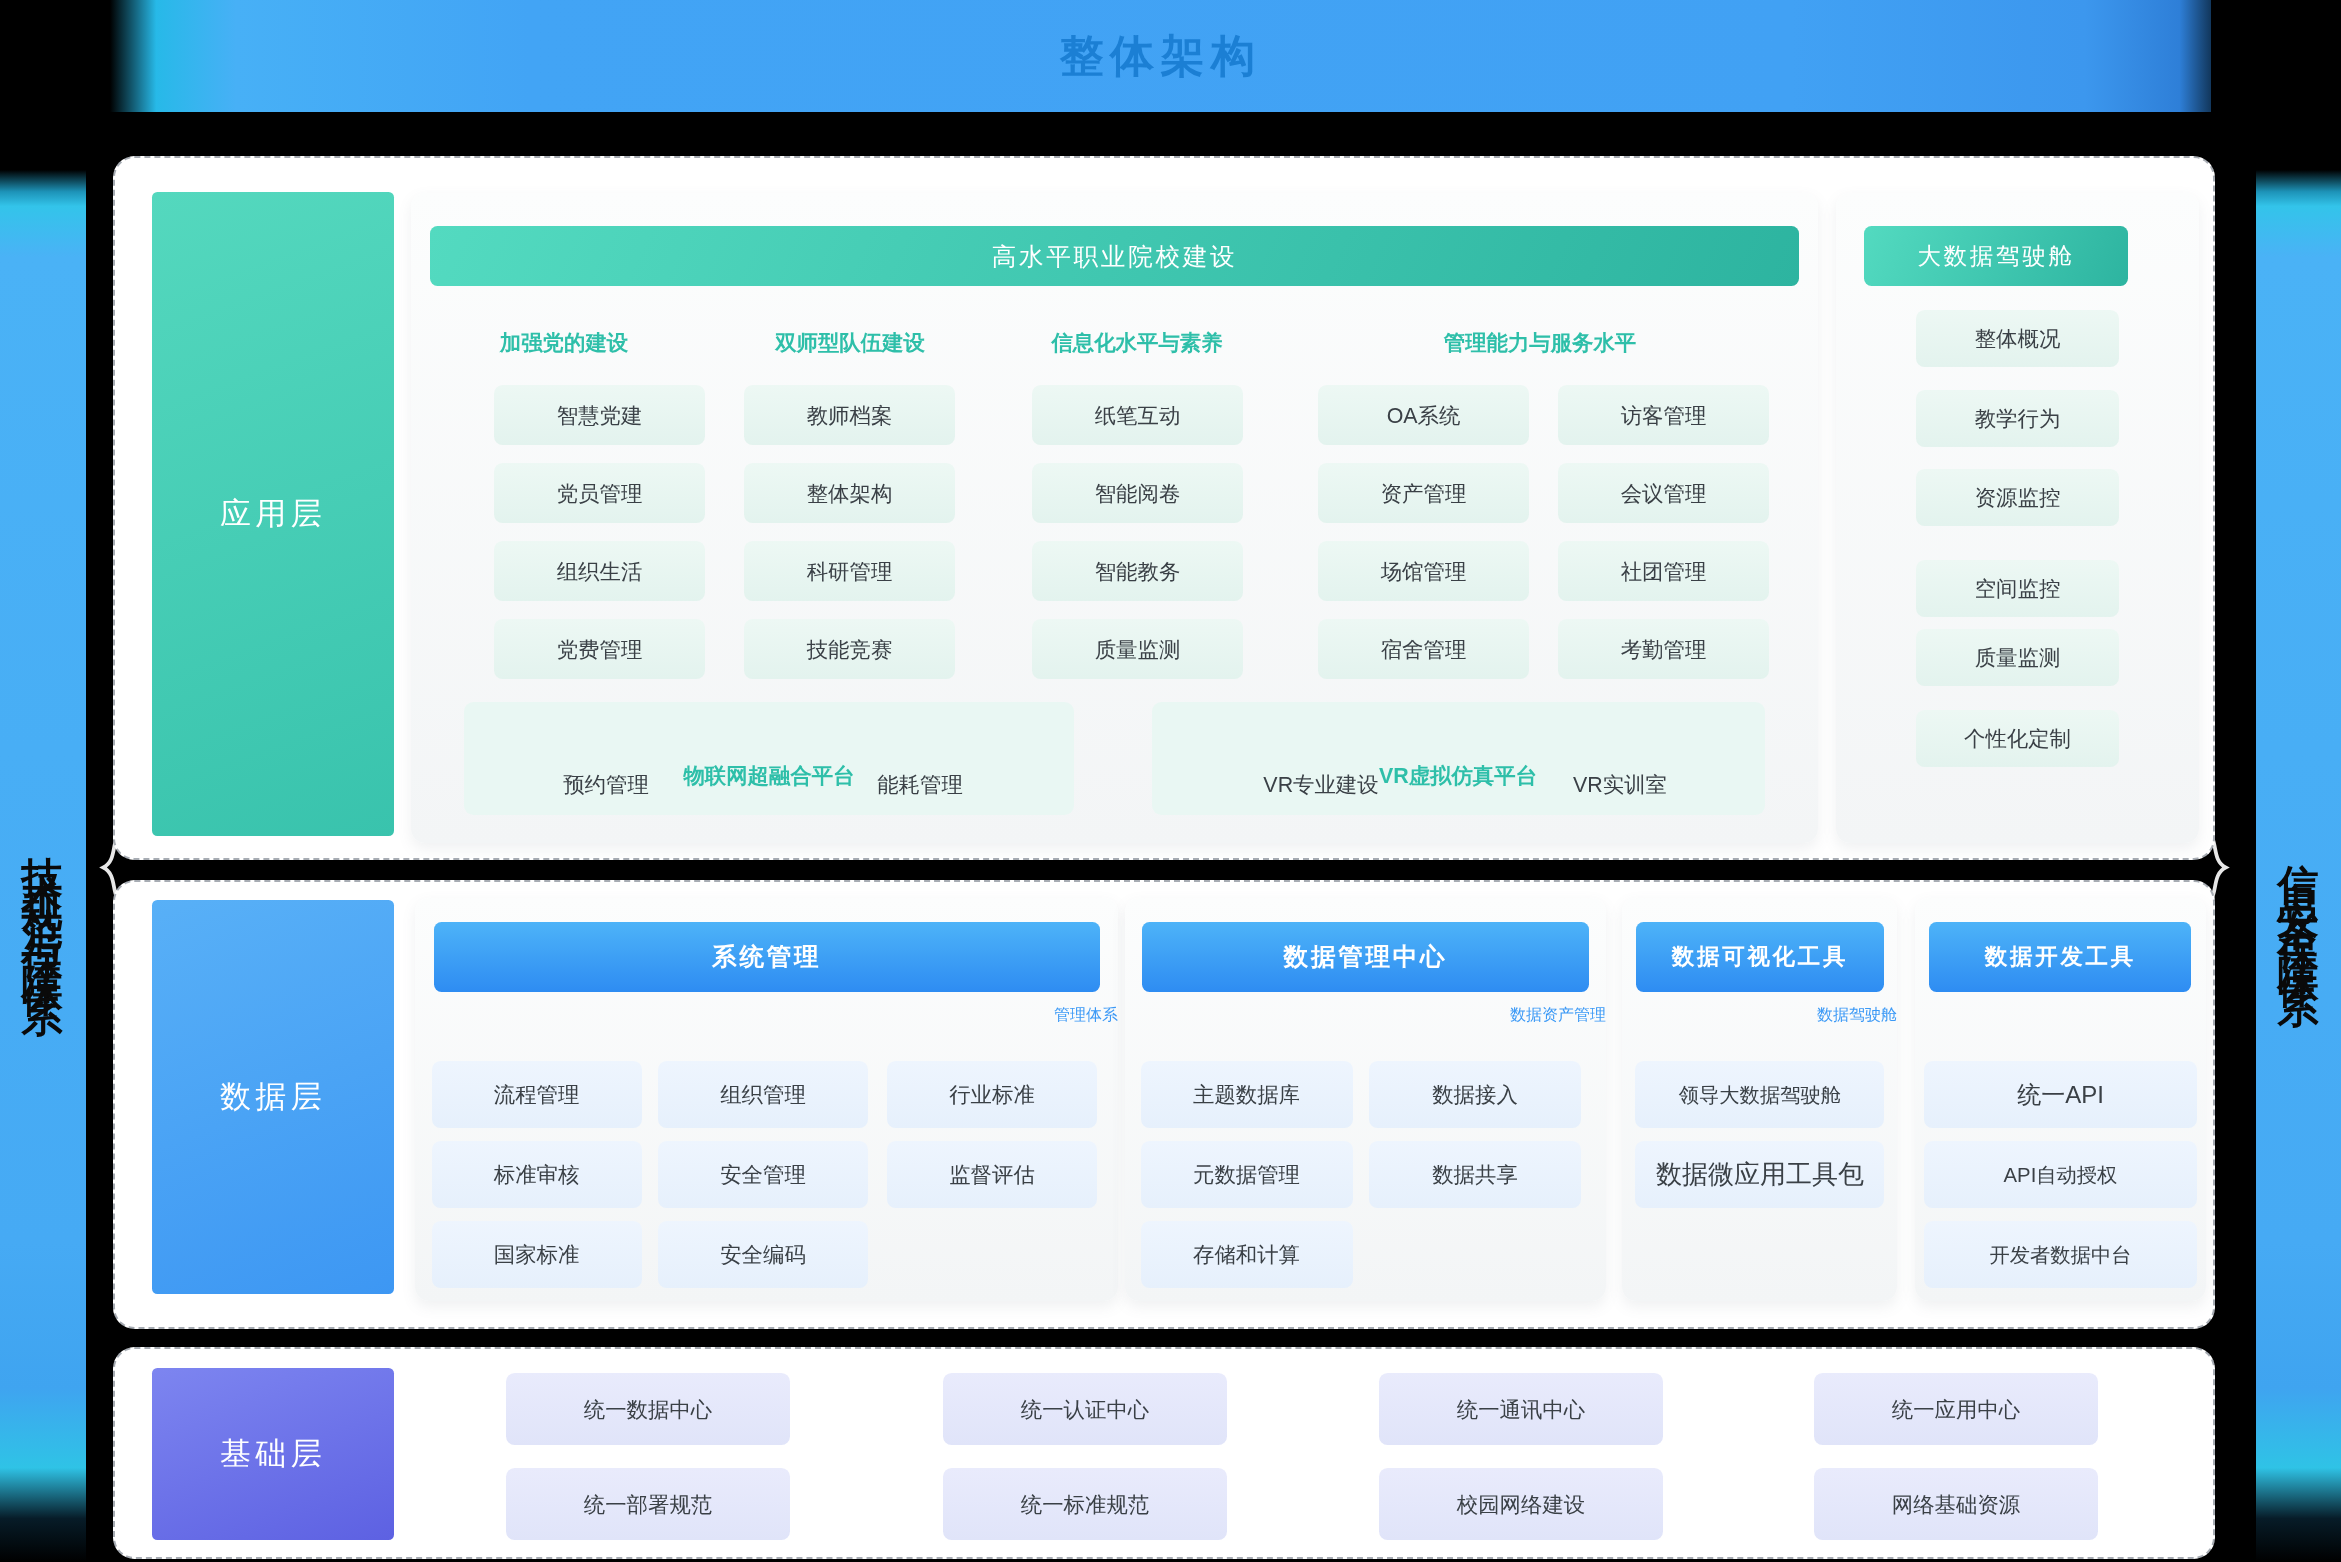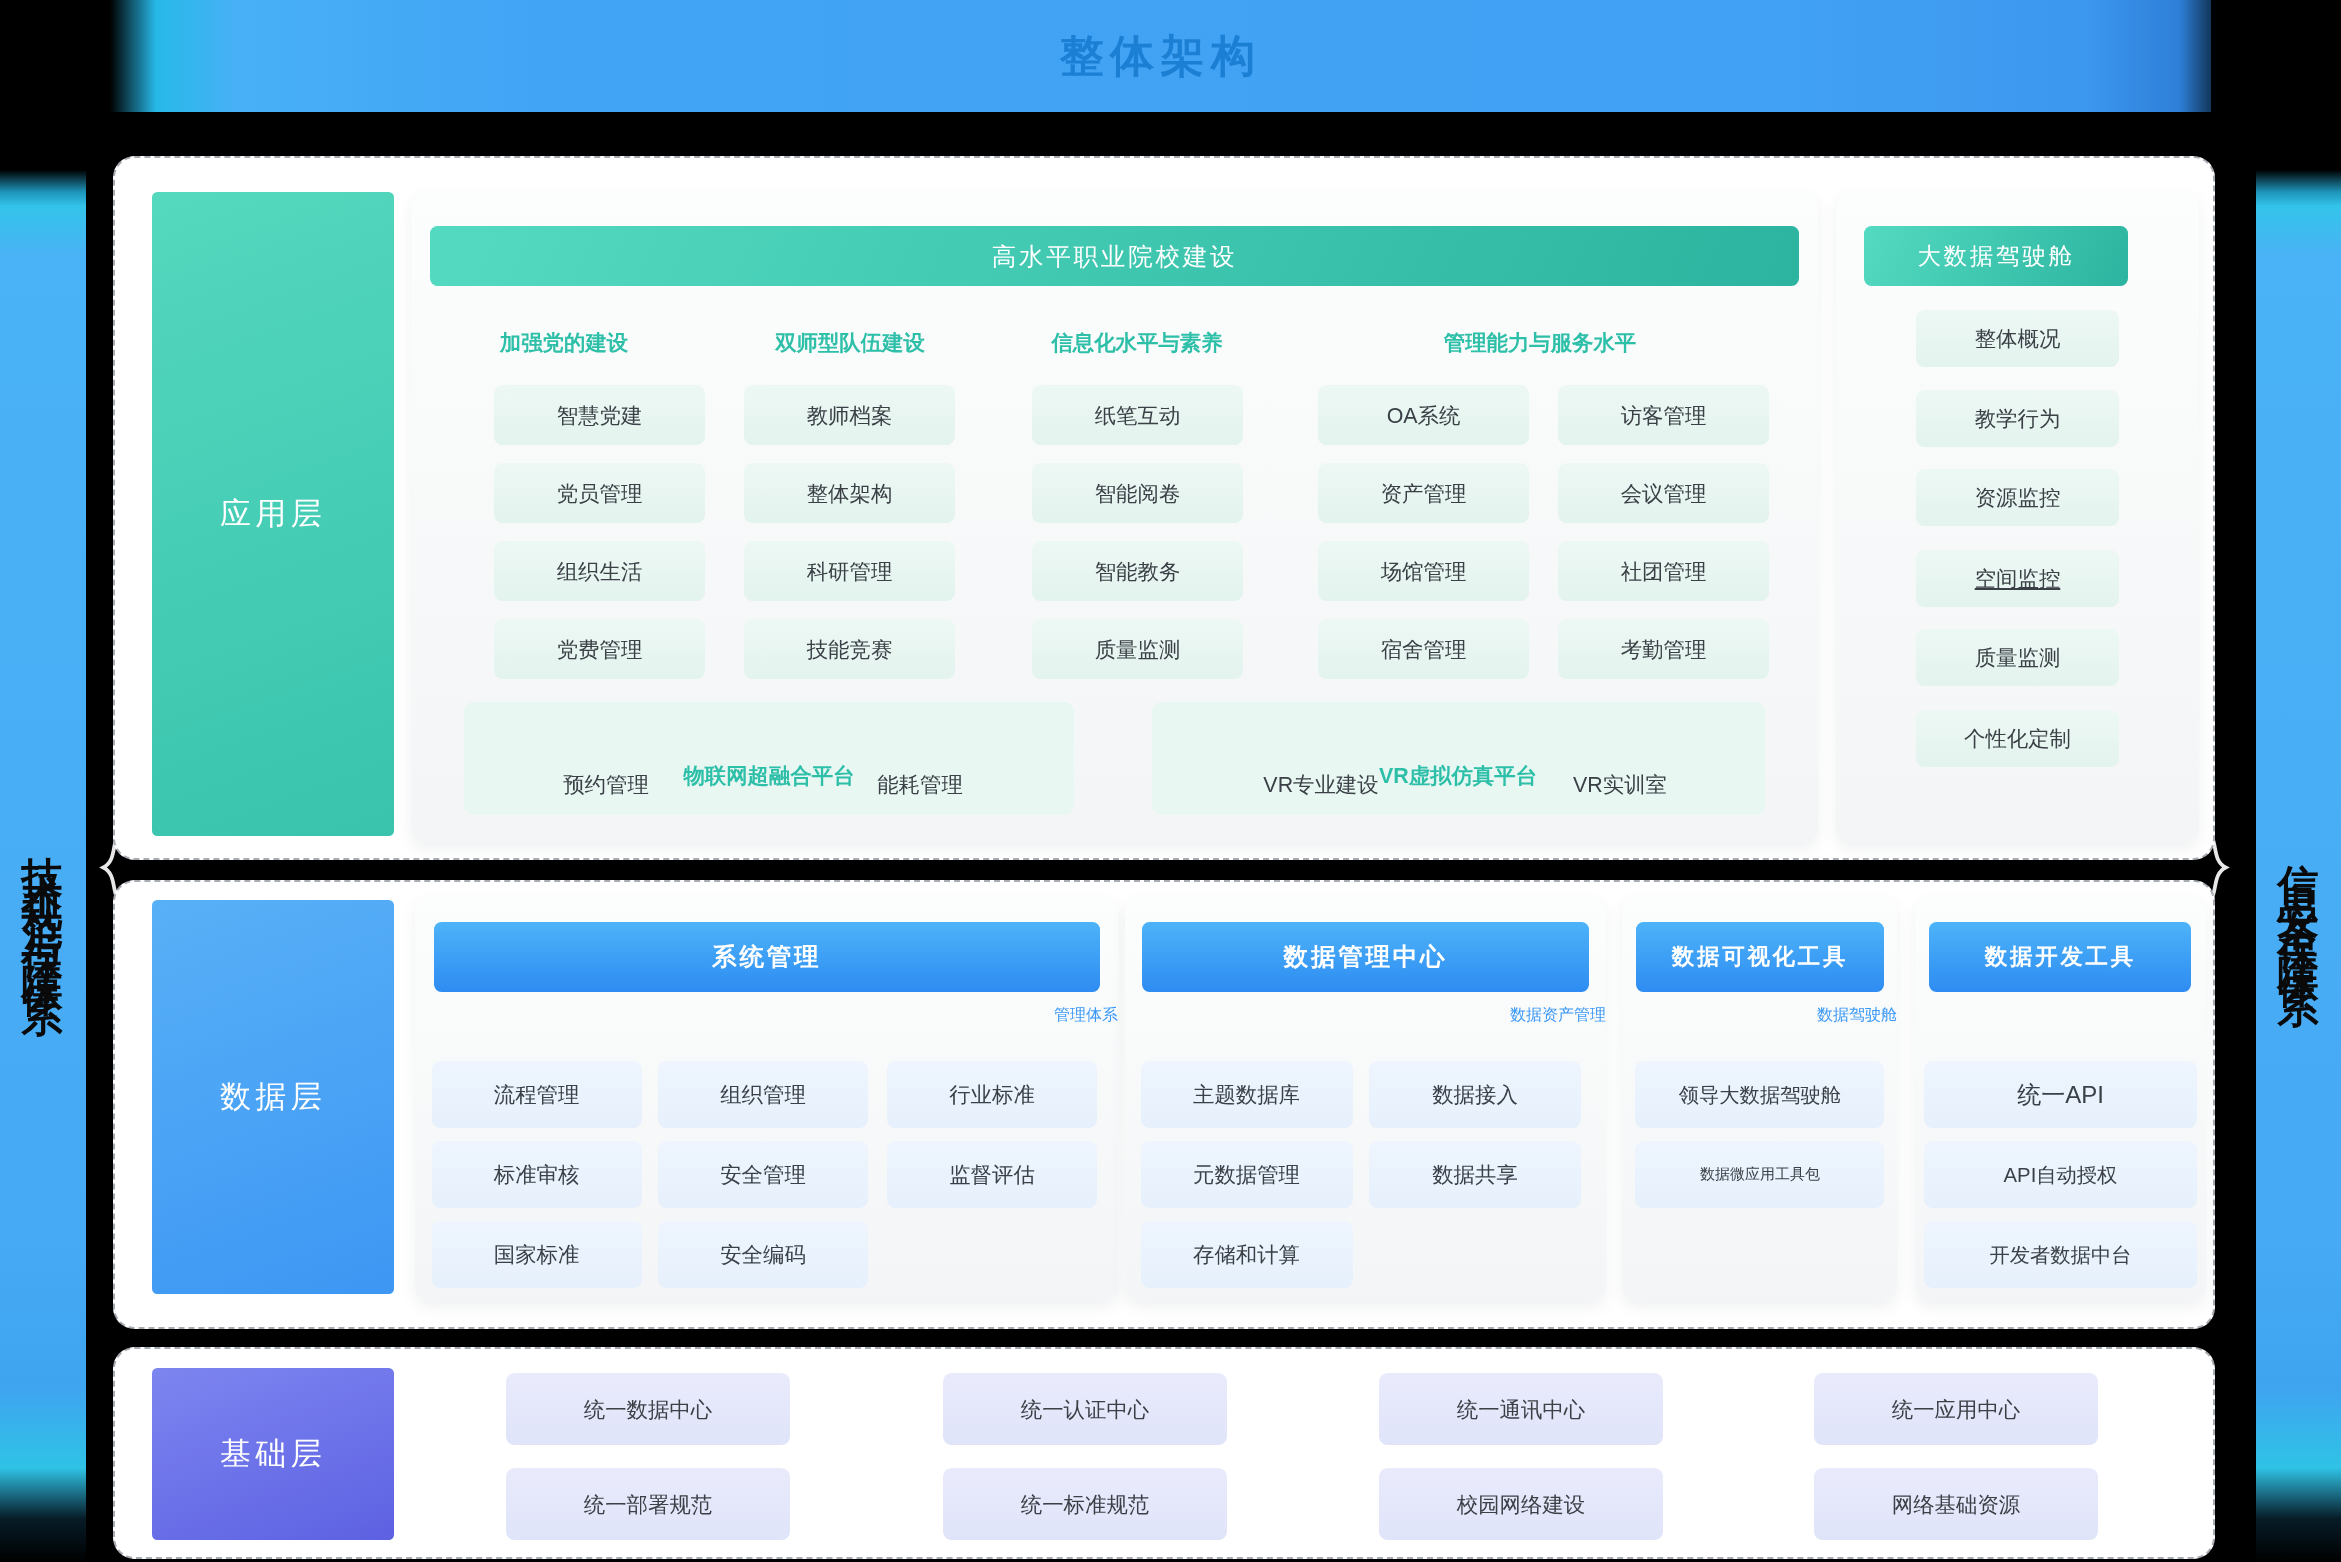--- a/index.html
+++ b/index.html
@@ -148,21 +148,21 @@
       <div class="abs panel-item" style="left:169px;top:68px;">VR专业建设</div>
       <div class="abs panel-item" style="left:468px;top:68px;">VR实训室</div>
     </div>
   </div>
 
   <div class="abs card" style="left:1721px;top:35px;width:363px;height:650px;">
     <div class="abs bar bar-teal flexc" style="left:28px;top:33px;width:264px;height:60px;font-size:23.5px;">大数据驾驶舱</div>
     <div class="abs chip chip-mint flexc" style="left:80px;top:117px;width:203px;height:57px;">整体概况</div>
     <div class="abs chip chip-mint flexc" style="left:80px;top:197px;width:203px;height:57px;">教学行为</div>
     <div class="abs chip chip-mint flexc" style="left:80px;top:276px;width:203px;height:57px;">资源监控</div>
-    <div class="abs chip chip-mint flexc" style="left:80px;top:357px;width:203px;height:57px;text-decoration:underline;">空间监控</div>
+    <div class="abs chip chip-mint flexc" style="left:80px;top:367px;width:203px;height:57px;">空间监控</div>
     <div class="abs chip chip-mint flexc" style="left:80px;top:436px;width:203px;height:57px;">质量监测</div>
     <div class="abs chip chip-mint flexc" style="left:80px;top:517px;width:203px;height:57px;">个性化定制</div>
   </div>
 </div>
 
 <div id="data-container" class="container">
 
   <div class="abs layerlabel lab-data flexc" style="left:37px;top:18px;width:242px;height:394px;">数据层</div>
 
   <div class="abs card" style="left:300px;top:16px;width:703px;height:403px;">
@@ -185,21 +185,21 @@
     <div class="abs chip chip-blue flexc" style="left:244px;top:163px;width:212px;height:67px;">数据接入</div>
     <div class="abs chip chip-blue flexc" style="left:15.5px;top:243px;width:212px;height:67px;">元数据管理</div>
     <div class="abs chip chip-blue flexc" style="left:244px;top:243px;width:212px;height:67px;">数据共享</div>
     <div class="abs chip chip-blue flexc" style="left:15.5px;top:323px;width:212px;height:67px;">存储和计算</div>
   </div>
 
   <div class="abs card" style="left:1507px;top:16px;width:275px;height:403px;">
     <div class="abs bar bar-blue flexc" style="left:14px;top:23.5px;width:248px;height:70px;font-size:22.5px;">数据可视化工具</div>
     <div class="abs bsub" style="top:107px;">数据驾驶舱</div>
     <div class="abs chip chip-blue flexc" style="left:13.4px;top:163px;width:249px;height:67px;font-size:20.3px;">领导大数据驾驶舱</div>
-    <div class="abs chip chip-blue flexc" style="left:13.4px;top:243px;width:249px;height:67px;font-size:15px;">数据微应用工具包</div>
+    <div class="abs chip chip-blue flexc" style="left:13.4px;top:243px;width:249px;height:67px;font-size:26px;">数据微应用工具包</div>
   </div>
 
   <div class="abs card" style="left:1800px;top:16px;width:291px;height:403px;">
     <div class="abs bar bar-blue flexc" style="left:14.4px;top:23.5px;width:262px;height:70px;font-size:22.5px;">数据开发工具</div>
     <div class="abs chip chip-blue flexc" style="left:9px;top:163px;width:273px;height:67px;font-size:24px;">统一API</div>
     <div class="abs chip chip-blue flexc" style="left:9px;top:243px;width:273px;height:67px;font-size:20.3px;">API自动授权</div>
     <div class="abs chip chip-blue flexc" style="left:9px;top:323px;width:273px;height:67px;font-size:20.3px;">开发者数据中台</div>
   </div>
 </div>
 

